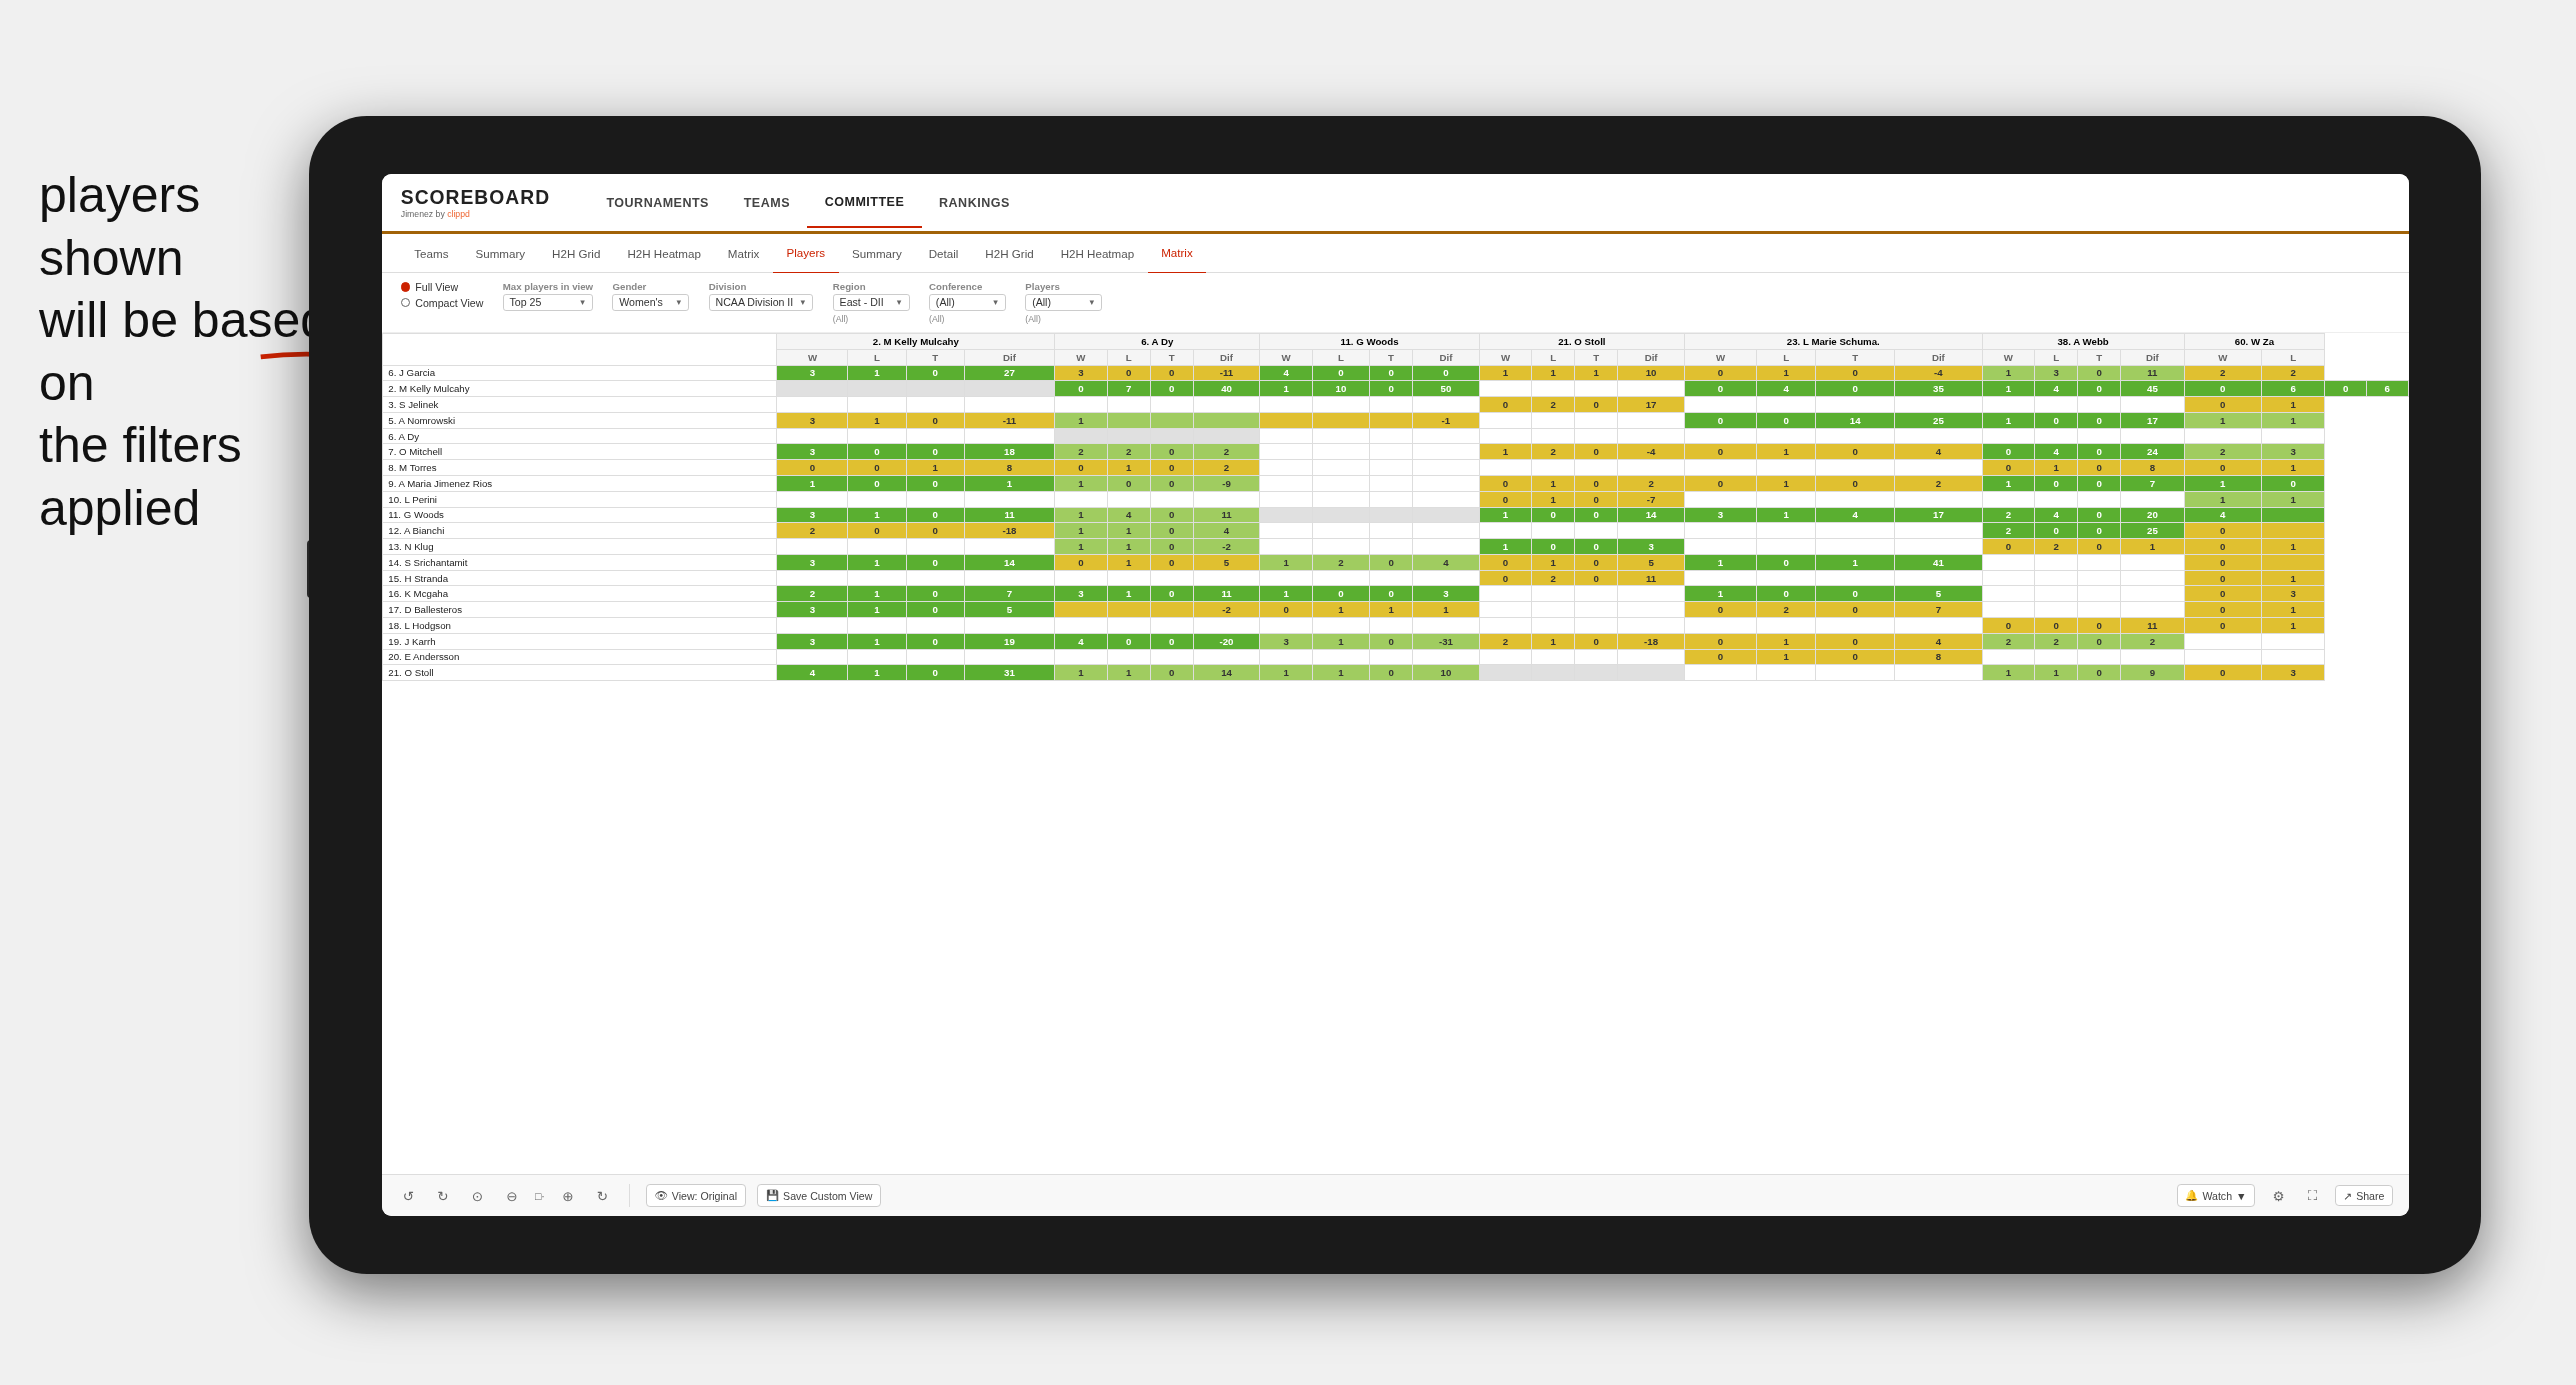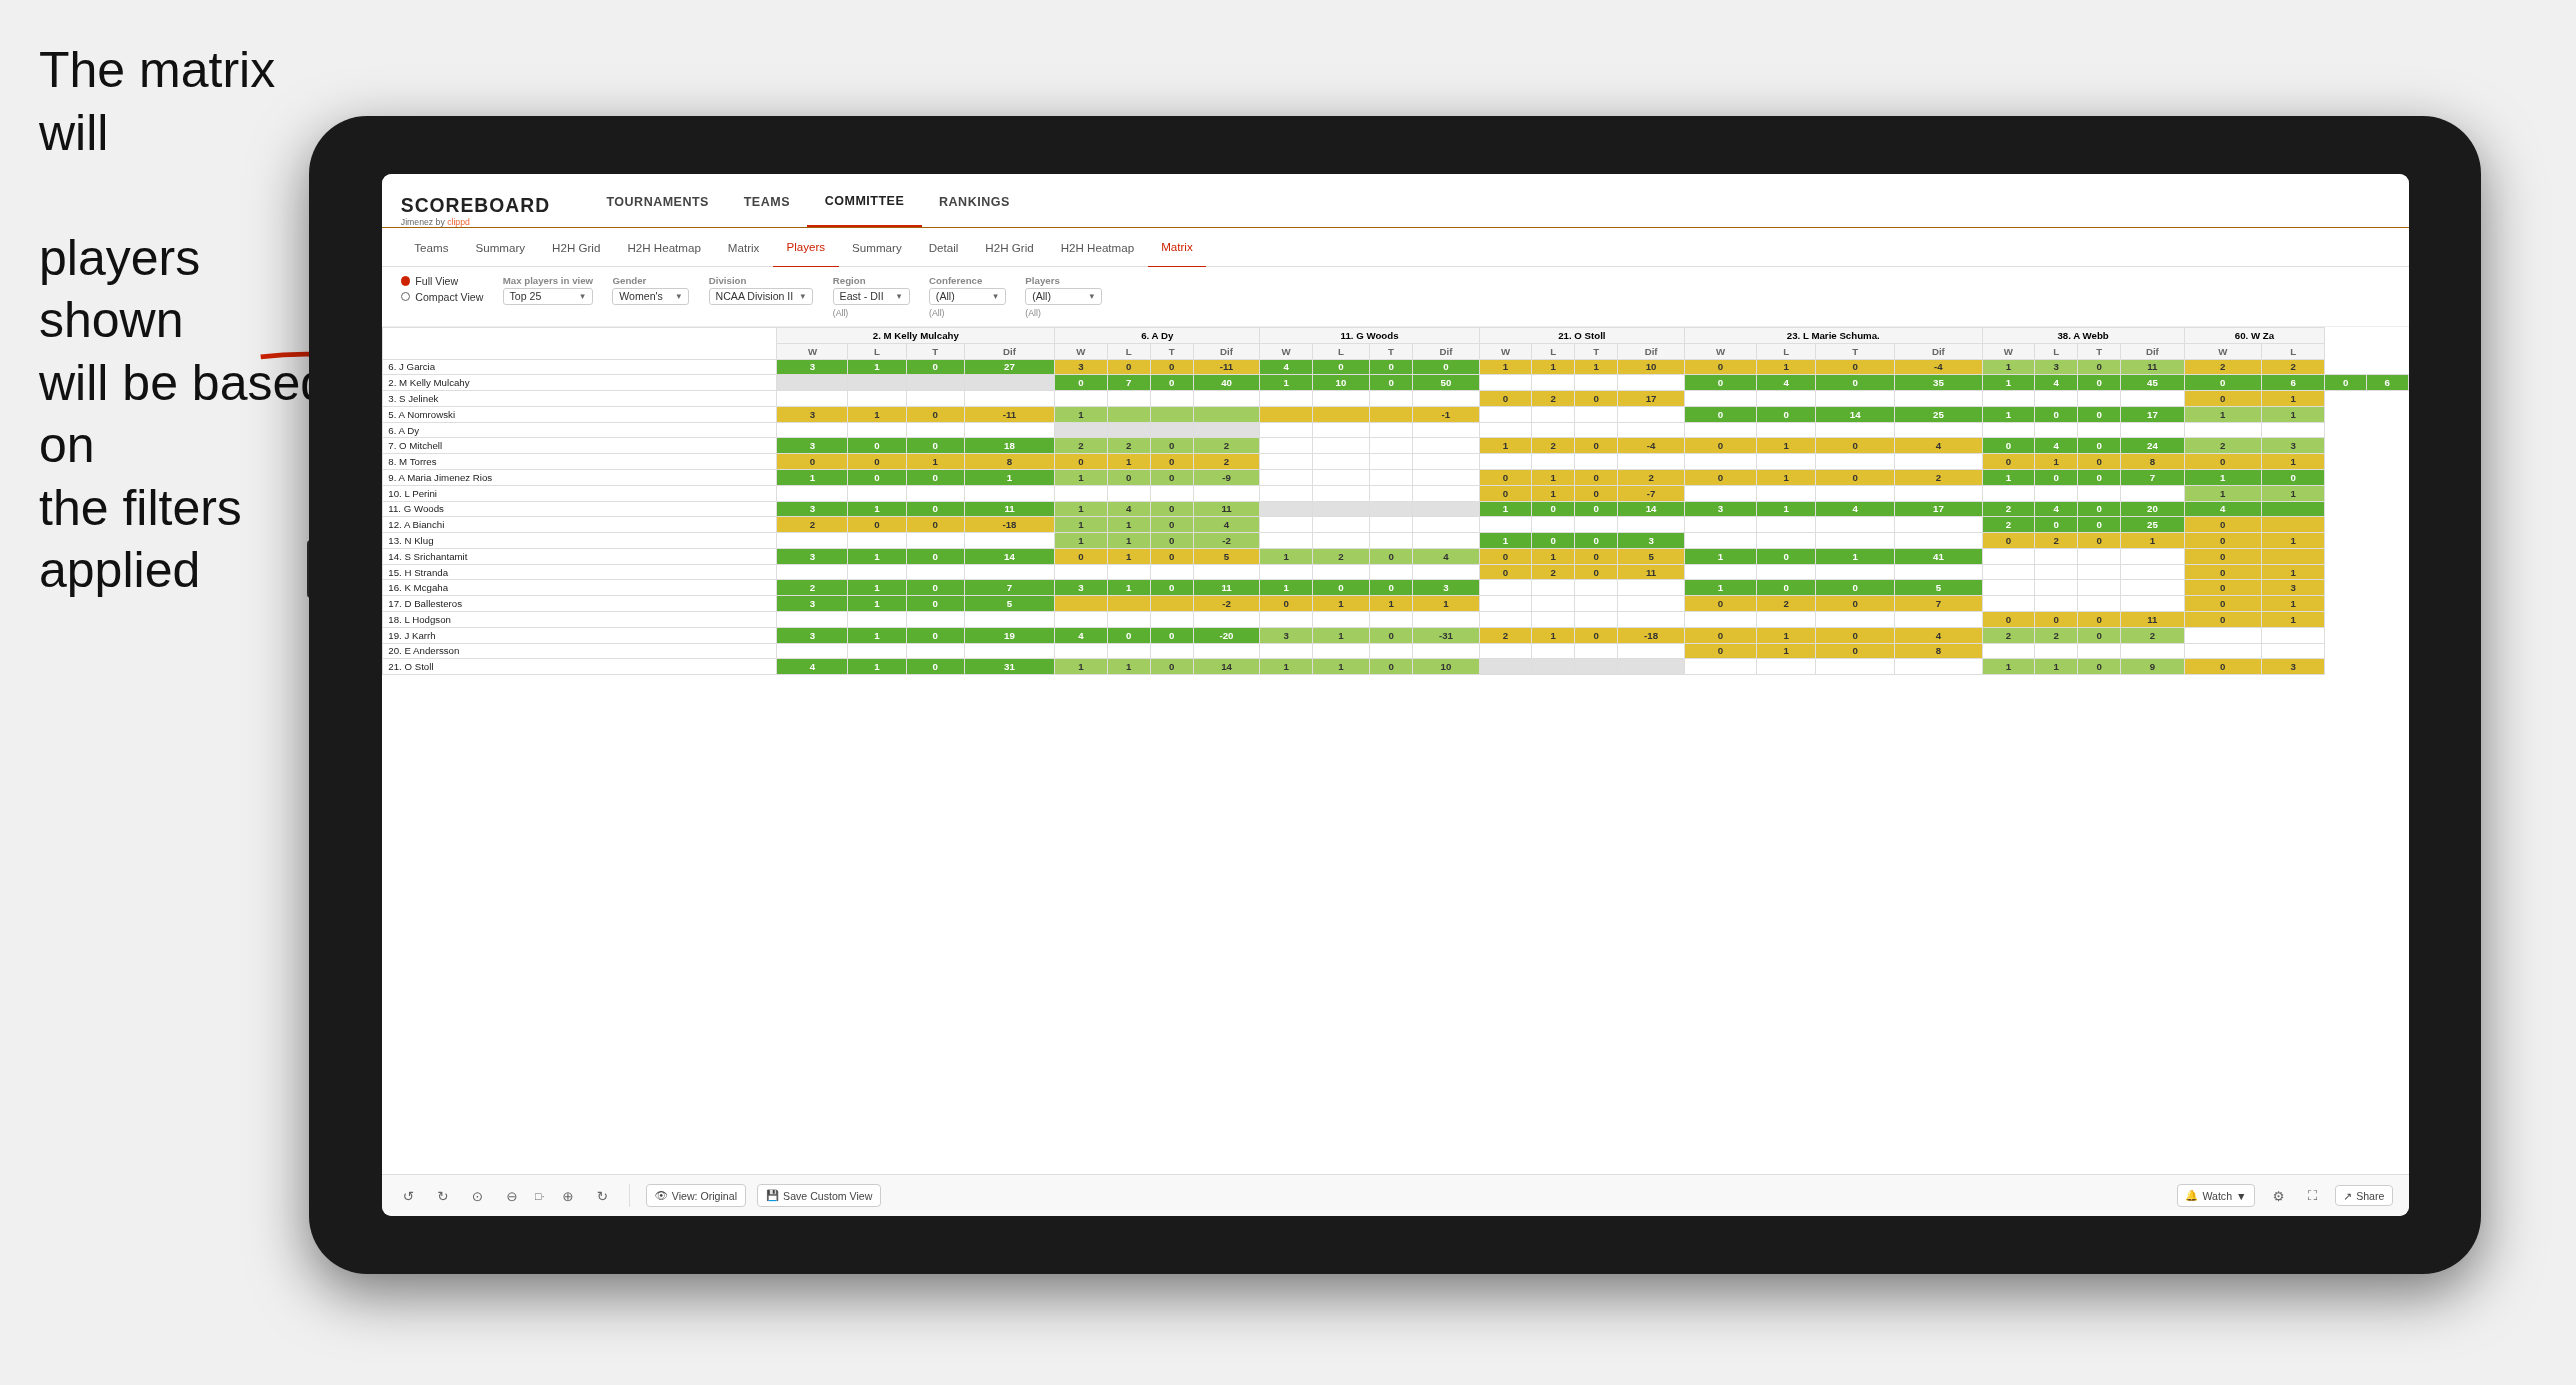--- a/index.html
+++ b/index.html
@@ -45,25 +45,25 @@
       background: #fff;
       border-radius: 9.7px;
       overflow: hidden;
       display: flex;
       flex-direction: column;
     }
 
     
     .top-nav {
       display: flex;
-      align-items: flex-end;
+      align-items: center;
       padding: 0 19.3px;
-      height: 54px;
+      height: 60px;
       background: #fff;
-      border-bottom: 1px solid #a16207;
+      border-bottom: 3px solid #a16207;
       flex-shrink: 0;
     }
 
     .logo-area {
       display: flex;
       flex-direction: column;
       margin-right: 39px;
     }
 
     .logo-scoreboard {
@@ -316,21 +316,21 @@
       width: 7.7px;
       height: 58px;
       background: #333;
       border-radius: 3.9px 0 0 3.9px;
     }
   </style>
 </head>
 <body>
 
 <div class="annotation-text">
-  <span>The matrix will</span><br>
+  <br>
   <br>
   <span>players shown</span><br>
   <span>will be based on</span><br>
   <span>the filters</span><br>
   <span>applied</span>
 </div>
 
 <svg class="red-arrow" width="540" height="212" viewBox="0 0 560 220">
   <defs>
     <marker id="arrowhead" markerWidth="10" markerHeight="7" refX="9" refY="3.5" orient="auto">

